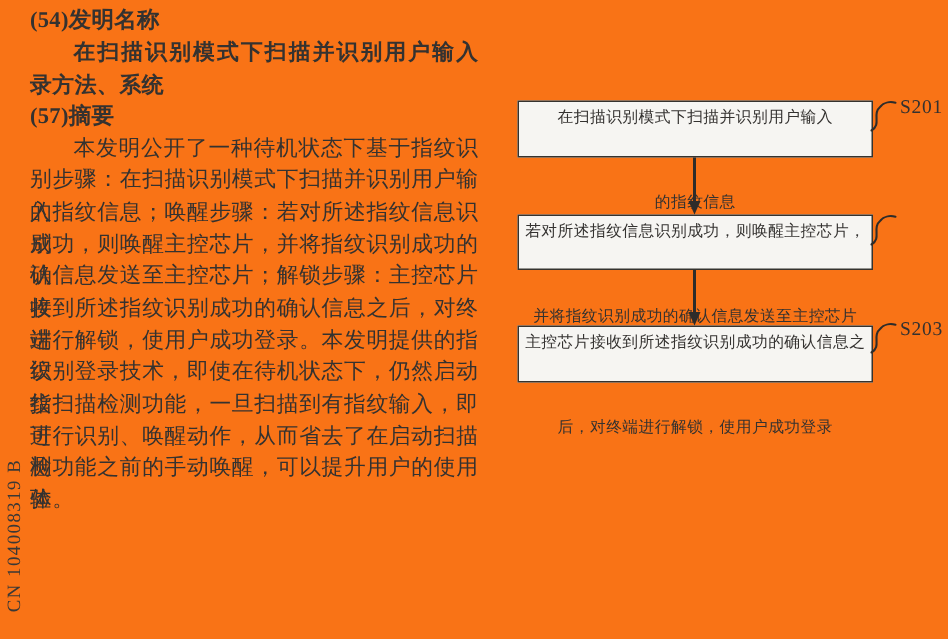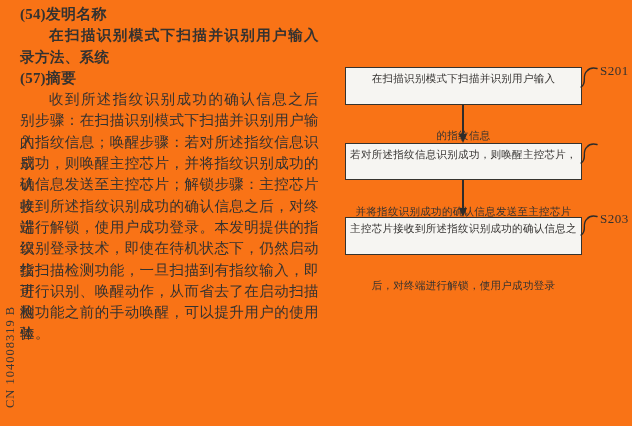--- a/index.html
+++ b/index.html
@@ -126,21 +126,21 @@
 </head>
 <body>
 
 <div id="page">
 
   <div class="left-col">
     <div class="tline sec-label">(54)发明名称</div>
     <div class="tline just indent title-line">在扫描识别模式下扫描并识别用户输入</div>
     <div class="tline title-line">录方法、系统</div>
     <div class="tline sec-label">(57)摘要</div>
-    <div class="tline just indent">收到所述指纹识别成功的确认信息之后</div>
+    <div class="tline just indent">本发明公开了一种待机状态下基于指纹识</div>
     <div class="tline just">别步骤：在扫描识别模式下扫描并识别用户输入</div>
     <div class="tline just">的指纹信息；唤醒步骤：若对所述指纹信息识别</div>
     <div class="tline just">成功，则唤醒主控芯片，并将指纹识别成功的确</div>
     <div class="tline just">认信息发送至主控芯片；解锁步骤：主控芯片接</div>
     <div class="tline just">收到所述指纹识别成功的确认信息之后，对终端</div>
     <div class="tline just">进行解锁，使用户成功登录。本发明提供的指纹</div>
     <div class="tline just">识别登录技术，即使在待机状态下，仍然启动指</div>
     <div class="tline just">纹扫描检测功能，一旦扫描到有指纹输入，即可</div>
     <div class="tline just">进行识别、唤醒动作，从而省去了在启动扫描检</div>
     <div class="tline just">测功能之前的手动唤醒，可以提升用户的使用体</div>

